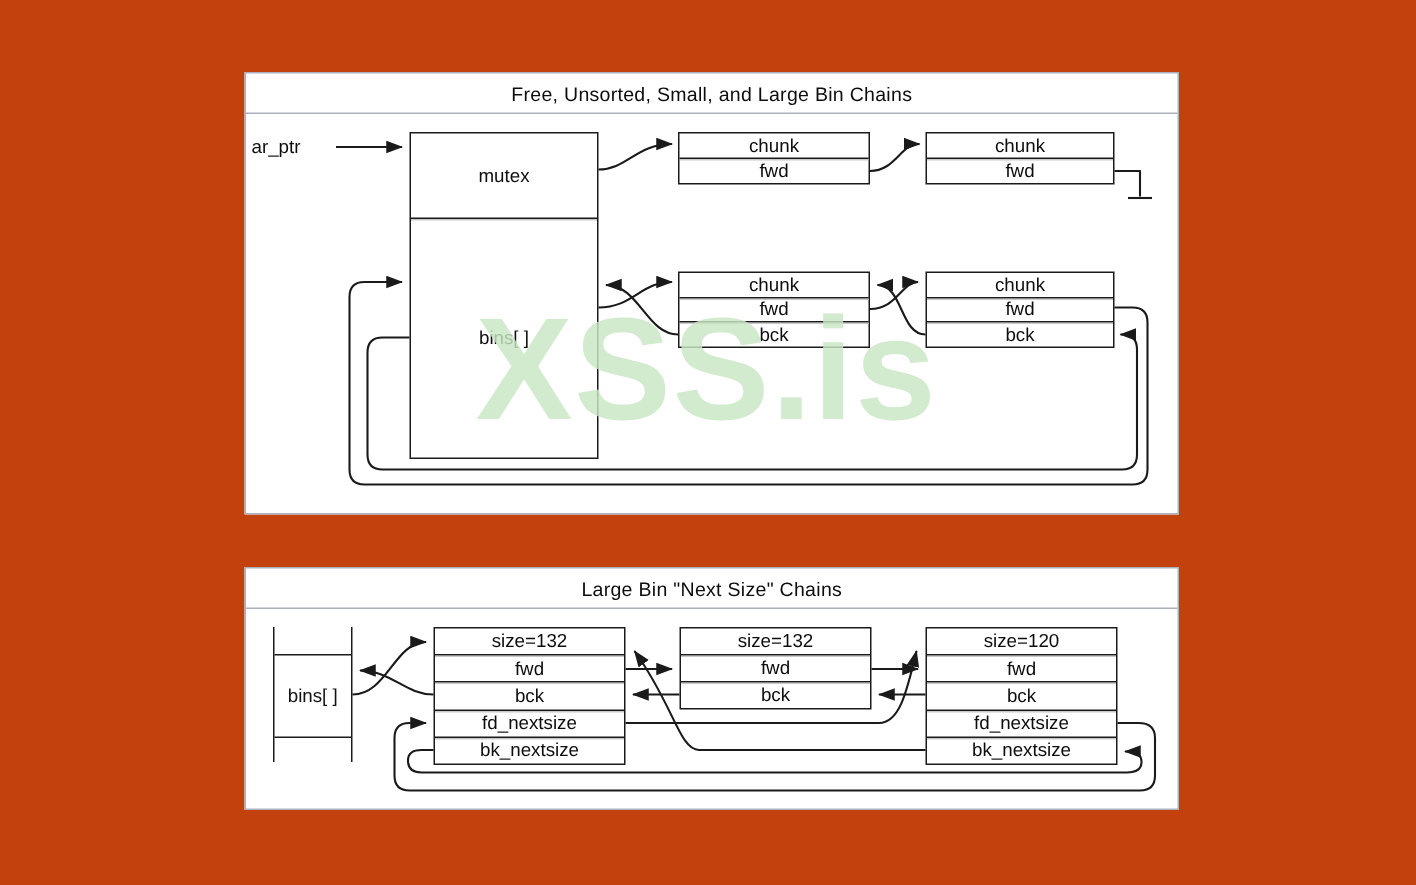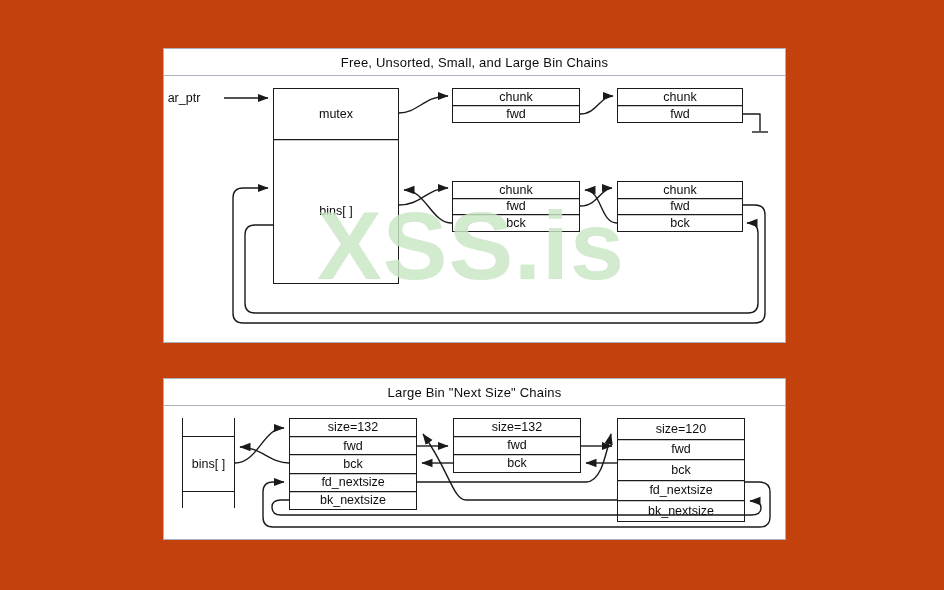--- a/index.html
+++ b/index.html
@@ -49,21 +49,21 @@
 <body>
 
 <div id="stage">
 
   <div class="panel" style="left:163px;top:48px;width:623px;height:295px;">
     <div class="panel-title">Free, Unsorted, Small, and Large Bin Chains</div>
   </div>
 
   <div class="freelabel" style="left:160px;top:91px;width:48px;">ar_ptr</div>
 
-  <div class="dbox" style="left:273px;top:88px;width:126px;height:196px;">
+  <div class="dbox" style="left:273px;top:88px;width:126px;height:218px;">
     <div class="row" style="flex:19 0 0;">mutex</div>
     <div class="row" style="flex:54 0 0;">bins[ ]</div>
   </div>
 
   <div class="dbox" style="left:452px;top:88px;width:128px;height:35px;">
     <div class="row">chunk</div>
     <div class="row">fwd</div>
   </div>
 
   <div class="dbox" style="left:617px;top:88px;width:126px;height:35px;">
@@ -100,21 +100,21 @@
     <div class="row">fd_nextsize</div>
     <div class="row">bk_nextsize</div>
   </div>
 
   <div class="dbox" style="left:453px;top:418px;width:128px;height:55px;">
     <div class="row">size=132</div>
     <div class="row">fwd</div>
     <div class="row">bck</div>
   </div>
 
-  <div class="dbox" style="left:617px;top:418px;width:128px;height:104px;">
+  <div class="dbox" style="left:617px;top:418px;width:128px;height:92px;">
     <div class="row">size=120</div>
     <div class="row">fwd</div>
     <div class="row">bck</div>
     <div class="row">fd_nextsize</div>
     <div class="row">bk_nextsize</div>
   </div>
 
   <svg id="wire-overlay" width="944" height="590" viewBox="0 0 944 590">
     <defs>
       <marker id="ah" orient="auto" markerWidth="10" markerHeight="8" refX="7.5" refY="3">

